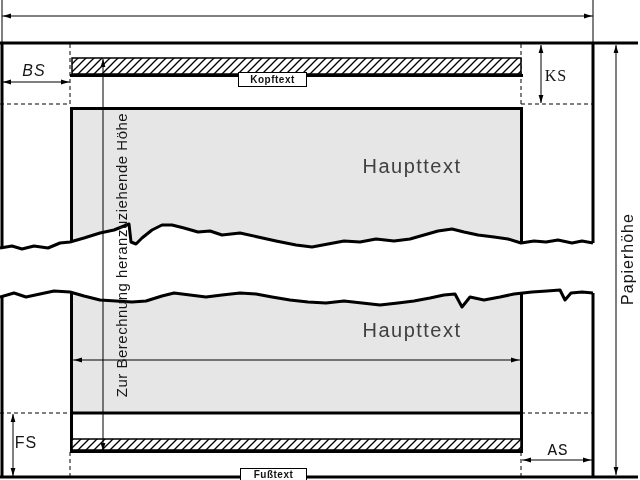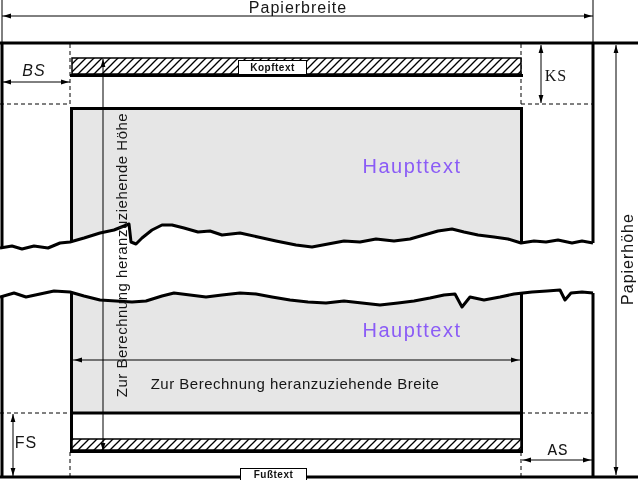--- a/index.html
+++ b/index.html
@@ -6,21 +6,21 @@
   .stage{
     position:relative;width:640px;height:480px;overflow:hidden;
     background:#ffffff;color:#000;
     font-family:"Liberation Sans", sans-serif;
   }
   .stage svg{position:absolute;left:0;top:0;}
   .lbl{position:absolute;white-space:nowrap;color:#161616;}
   .ctr{transform:translate(-50%,-50%);}
   .rot{transform:translate(-50%,-50%) rotate(-90deg);}
   .dim{font-size:16px;letter-spacing:1px;}
-  .big{font-size:20px;letter-spacing:1.5px;color:#8b5cf6;}
+  .big{font-size:20px;letter-spacing:1.5px;color:#404040;}
   .mid{font-size:15px;letter-spacing:0.5px;}
   .box{
     position:absolute;background:#fff;border:1px solid #000;
     font-size:10px;font-weight:bold;letter-spacing:0.5px;
     display:flex;align-items:center;justify-content:center;color:#111;
   }
 </style>
 </head>
 <body>
 
@@ -143,37 +143,35 @@
         582,292 593,293"></polyline>
     </g>
 
     <g stroke="#000">
       <line x1="103" y1="59" x2="103" y2="451" stroke-width="1"></line>
       <polygon points="103,59 100.6,67 105.4,67" stroke="none" fill="#000"></polygon>
       <polygon points="103,451 100.6,443 105.4,443" stroke="none" fill="#000"></polygon>
     </g>
   </svg>
 
-  <div class="lbl ctr dim" style="left:298px;top:8px;">Papierbreite</div>
 
   <div class="lbl rot dim" style="left:628px;top:259px;">Papierhöhe</div>
 
   <div class="lbl ctr dim" style="left:34px;top:71px;font-style:italic;">BS</div>
 
   <div class="lbl ctr dim" style="left:556px;top:76px;font-family:Liberation Serif, serif;">KS</div>
 
   <div class="lbl ctr dim" style="left:26px;top:443px;">FS</div>
 
   <div class="lbl ctr dim" style="left:558px;top:451px;font-family:Liberation Mono, monospace;">AS</div>
 
-  <div class="box" style="left:238px;top:60px;width:67px;height:13px;text-align:center;">Kopftext</div>
+  <div class="box" style="left:238px;top:72px;width:67px;height:13px;text-align:center;">Kopftext</div>
 
   <div class="box" style="left:240px;top:440px;width:65px;height:11px;margin-top:28px;">Fußtext</div>
 
   <div class="lbl ctr big" style="left:412px;top:166px;">Haupttext</div>
 
   <div class="lbl ctr big" style="left:412px;top:330px;">Haupttext</div>
 
   <div class="lbl rot mid" style="left:121px;top:255px;">Zur Berechnung heranzuziehende Höhe</div>
 
-  <div class="lbl ctr mid" style="left:295px;top:383px;">Zur Berechnung heranzuziehende Breite</div>
 
 </div>
 
 </body></html>

